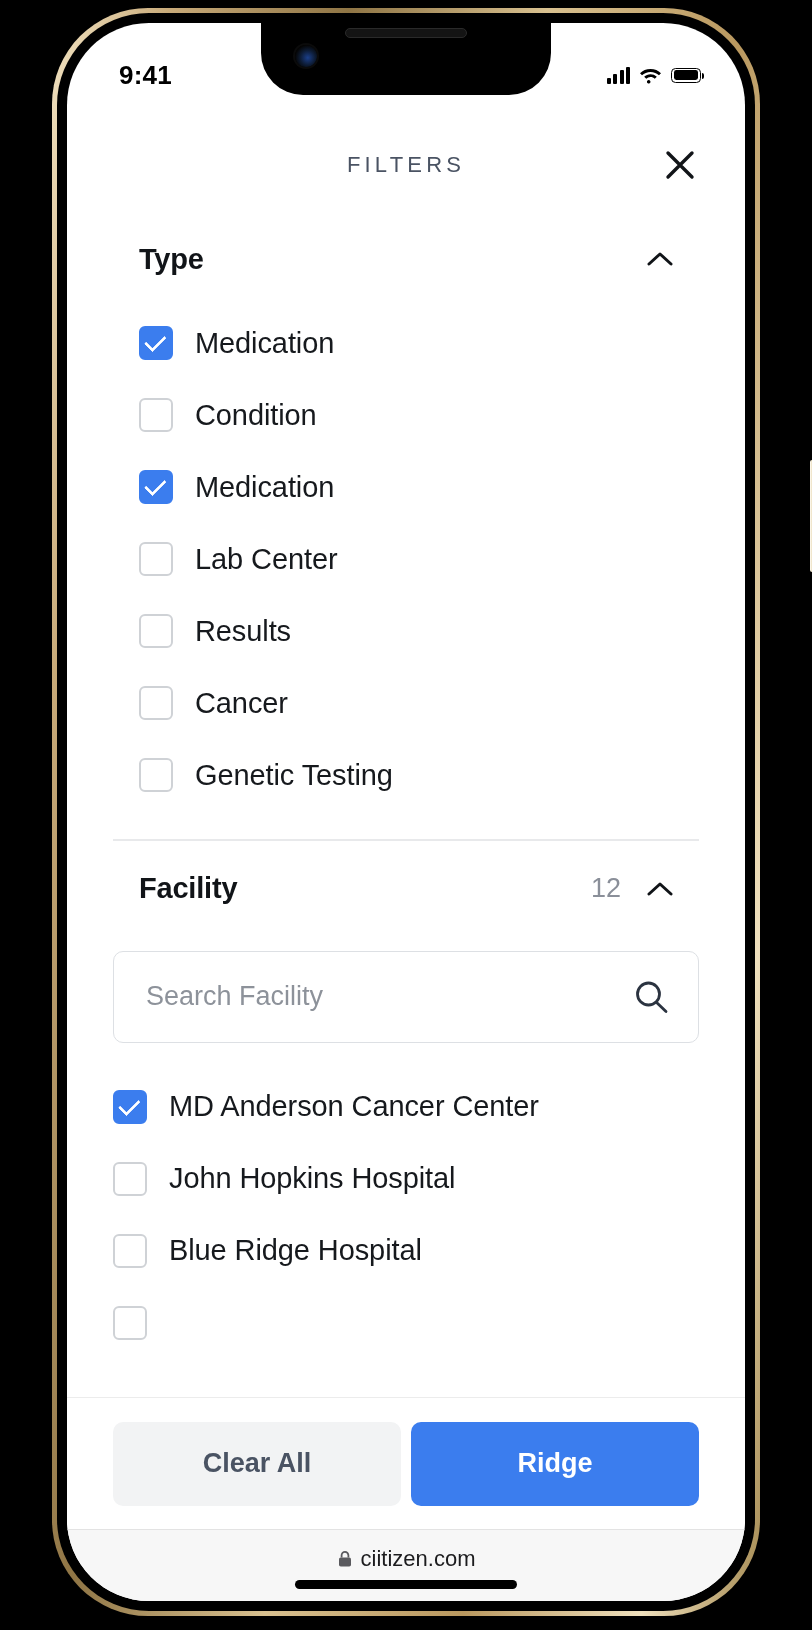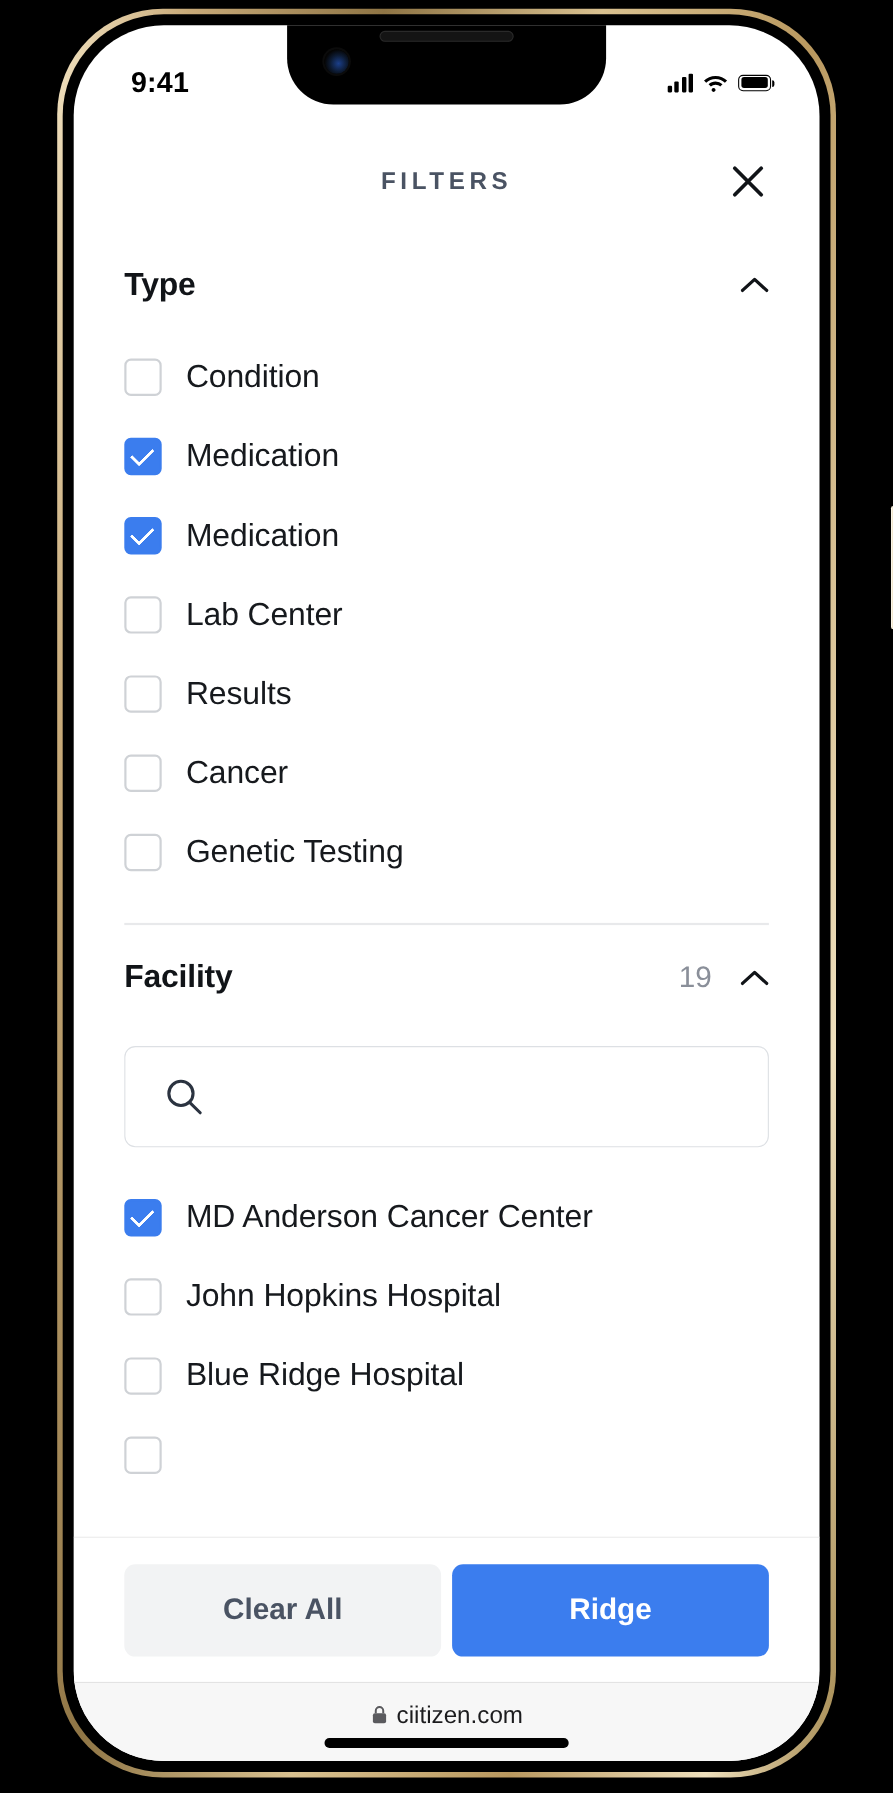--- a/index.html
+++ b/index.html
@@ -101,39 +101,39 @@
   .ico-batt .fill{ height:100%; width:100%; background:#000; border-radius:2.4px; }
 
   
   .modal-header {
     position: relative;
     height: 92px;
     margin-top: 96px;
     display:flex; align-items:center; justify-content:center;
   }
   .modal-title {
-    font-size: 22px; font-weight: 700; letter-spacing: 4.2px;
+    font-size: 22px; font-weight: 400; letter-spacing: 4.2px;
     color:#4a5363;
   }
   .close-btn {
     position:absolute; right: 44px; top: 50%; transform: translateY(-50%);
     width: 42px; height: 42px;
     display:flex; align-items:center; justify-content:center;
     cursor:pointer;
   }
 
   
   .body-scroll {
     position:absolute;
     top: 188px; left:0; right:0; bottom: 158px;
     overflow:hidden;
     padding: 0 0 0 0;
   }
 
-  .section { padding: 0 46px; }
+  .section { padding: 0 72px; }
 
   .section-head {
     display:flex; align-items:center;
     height: 96px;
   }
   .section-title { font-size: 29px; font-weight: 700; color:#111418; flex:1; letter-spacing:-0.2px; }
   .section-count { font-size: 27px; color:#8a8f99; margin-right: 26px; font-weight:400; }
   .chev { width:26px; height:26px; display:flex; align-items:center; justify-content:center; cursor:pointer; }
 
   .opt-list { padding-bottom: 6px; }
@@ -274,26 +274,26 @@
             <div class="section-head">
               <div class="section-title">Type</div>
               <div class="chev">
                 <svg width="26" height="16" viewBox="0 0 26 16">
                   <path d="M2 13 L13 3 L24 13" stroke="#111418" stroke-width="3" fill="none" stroke-linecap="round" stroke-linejoin="round"></path>
                 </svg>
               </div>
             </div>
             <div class="opt-list">
               <div class="opt">
-                <div class="cbox"></div>
-                <span class="opt-label">Condition</span>
-              </div>
-              <div class="opt">
                 <div class="cbox on"></div>
                 <span class="opt-label">Medication</span>
+              </div>
+              <div class="opt">
+                <div class="cbox"></div>
+                <span class="opt-label">Condition</span>
               </div>
               <div class="opt">
                 <div class="cbox on"></div>
                 <span class="opt-label">Medication</span>
               </div>
               <div class="opt">
                 <div class="cbox"></div>
                 <span class="opt-label">Lab Center</span>
               </div>
               <div class="opt">
@@ -309,31 +309,32 @@
                 <span class="opt-label">Genetic Testing</span>
               </div>
             </div>
           </div>
 
           <div class="divider"></div>
 
           <div class="section">
             <div class="section-head">
               <div class="section-title">Facility</div>
-              <div class="section-count">19</div>
+              <div class="section-count">12</div>
               <div class="chev">
                 <svg width="26" height="16" viewBox="0 0 26 16">
                   <path d="M2 13 L13 3 L24 13" stroke="#111418" stroke-width="3" fill="none" stroke-linecap="round" stroke-linejoin="round"></path>
                 </svg>
               </div>
             </div>
           </div>
 
           <div class="search-wrap">
             <div class="search-box">
+              <input class="search-input" type="text" placeholder="Search Facility" style="">
               <div class="search-icon">
                 <svg width="40" height="40" viewBox="0 0 40 40">
                   <circle cx="17.5" cy="17" r="11" stroke="#2b3340" stroke-width="2.8" fill="none"></circle>
                   <path d="M25.6 25.4 L35 34.6" stroke="#2b3340" stroke-width="2.8" stroke-linecap="round"></path>
                 </svg>
               </div>
             </div>
           </div>
 
           <div class="facility-list">

